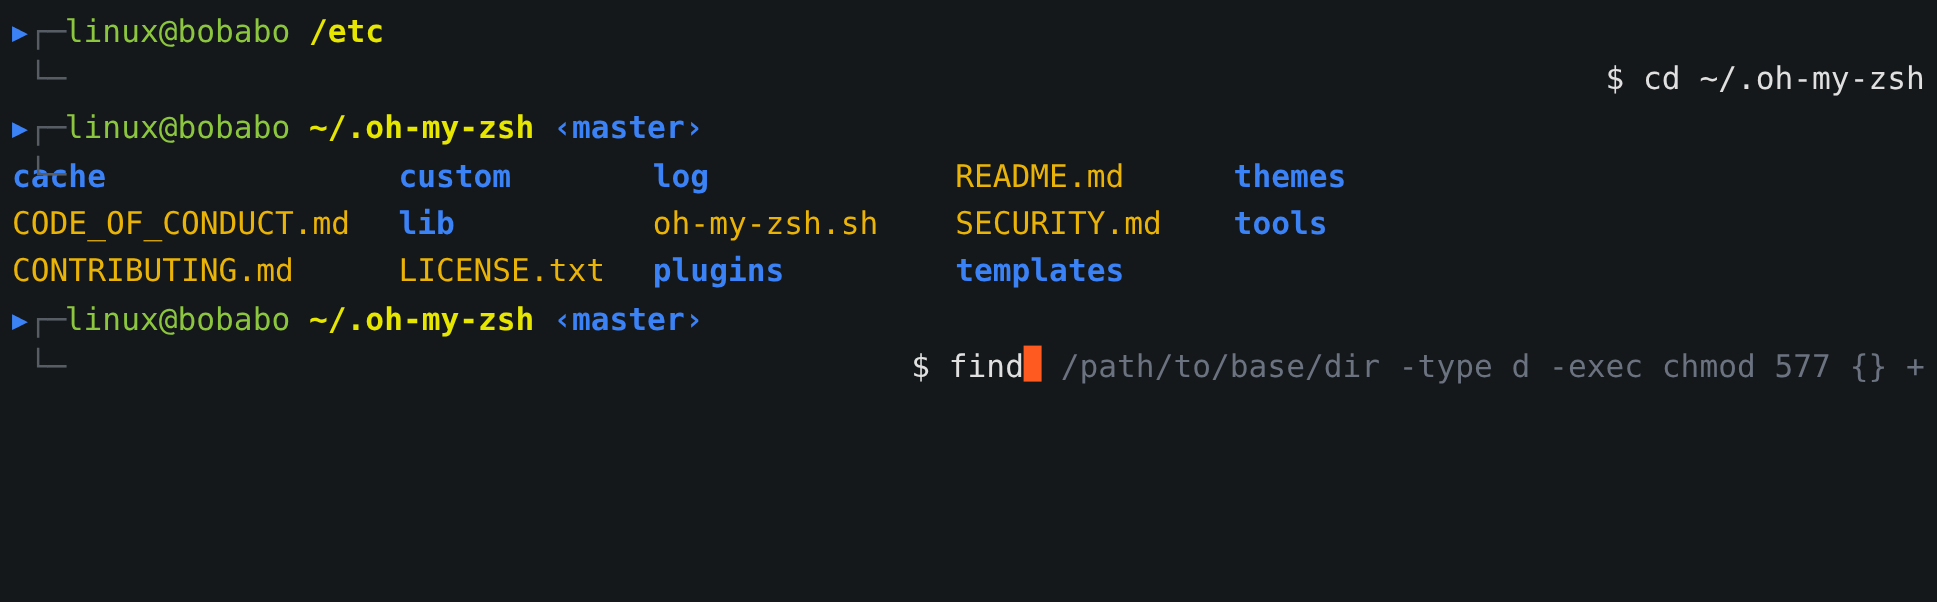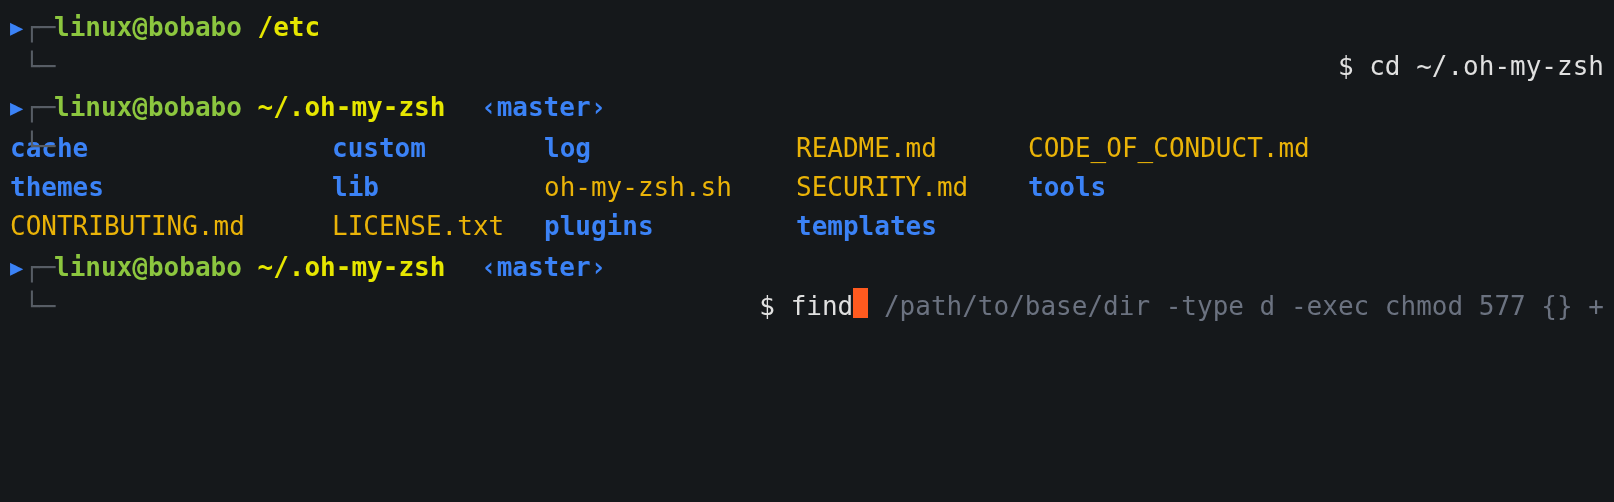--- a/index.html
+++ b/index.html
@@ -45,31 +45,30 @@
     }
     .prompt-line1 {
       padding-left: 44px;
     }
     .prompt-line2 {
       padding-left: 44px;
       text-align: right;
     }
     .user-host {
       color: #8cc63f;
-      font-weight: bold;
+      font-weight: normal;
     }
     .path {
       color: #e6e600;
       font-weight: bold;
       text-align: right;
     }
     .branch {
       color: #3b82f6;
       font-weight: bold;
-      margin-left: 20px;
     }
     .dollar {
       color: #e0e0e0;
     }
     .cmd {
       color: #e0e0e0;
     }
     .ls-output {
       display: grid;
       grid-template-columns: 310px 200px 240px 220px auto;
@@ -127,23 +126,23 @@
     <span class="path">~/.oh-my-zsh</span>
     <span class="branch">‹master›</span>
   </div>
 </div>
 
 <div class="ls-output">
   <span class="ls-cell dir">cache</span>
   <span class="ls-cell dir">custom</span>
   <span class="ls-cell dir">log</span>
   <span class="ls-cell file">README.md</span>
+  <span class="ls-cell dir">themes</span>
+
   <span class="ls-cell file">CODE_OF_CONDUCT.md</span>
-
-  <span class="ls-cell dir">themes</span>
   <span class="ls-cell dir">lib</span>
   <span class="ls-cell file">oh-my-zsh.sh</span>
   <span class="ls-cell file">SECURITY.md</span>
   <span class="ls-cell dir">tools</span>
 
   <span class="ls-cell file">CONTRIBUTING.md</span>
   <span class="ls-cell file">LICENSE.txt</span>
   <span class="ls-cell dir">plugins</span>
   <span class="ls-cell dir">templates</span>
   <span class="ls-cell file"></span>

